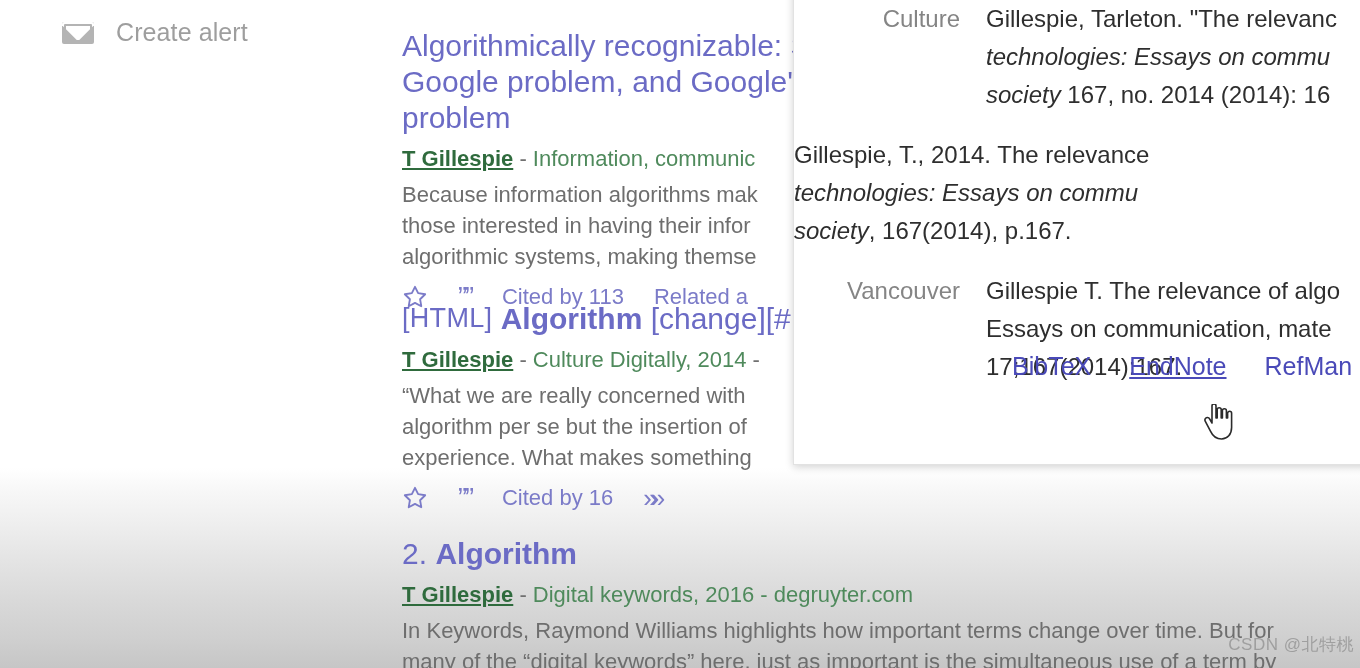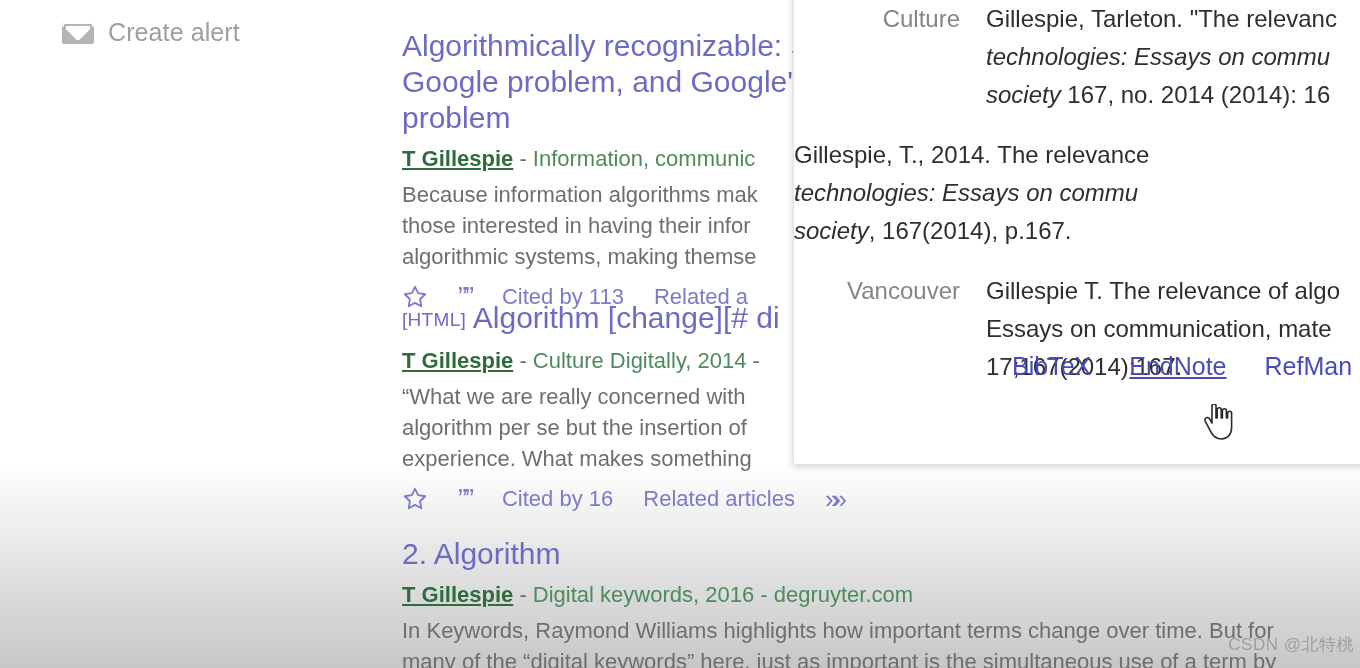--- a/index.html
+++ b/index.html
@@ -38,21 +38,21 @@
     top: 0px;
     width: 400px;
     height: 60px;
   }
   .alert-row {
     position: absolute;
     left: 62px;
     top: 18px;
     display: flex;
     align-items: center;
-    gap: 14px;
+    gap: 22px;
     cursor: pointer;
   }
   .envelope {
     width: 32px;
     height: 22px;
     background: #b4b4b4;
     border-radius: 2px;
     position: relative;
     overflow: hidden;
     flex: none;
@@ -105,23 +105,23 @@
   .r-title {
     font-size: 30px;
     line-height: 36px;
     color: #6b6bc5;
     font-weight: 400;
     white-space: nowrap;
     letter-spacing: 0px;
     cursor: pointer;
   }
   .r-title.two-line { white-space: normal; width: 640px; }
-  .r-title .bold { font-weight: 400; }
+  .r-title .bold { font-weight: 700; }
   .r-title .tag-html {
-    font-size: 19px;
+    font-size: 27px;
     letter-spacing: .3px;
     vertical-align: 2px;
     margin-top: 48px;
   }
   .r-title .numprefix { font-weight: 400; }
 
   .r-meta {
     font-size: 22px;
     line-height: 30px;
     color: #4f8a5c;
@@ -294,21 +294,20 @@
       <div class="r-snippet" style="margin-top:0">algorithm per se but the insertion of</div>
       <div class="r-snippet" style="margin-top:0">experience. What makes something</div>
       <div class="r-actions">
         <span class="icon-star">
           <svg viewBox="0 0 24 24" width="26" height="26" aria-hidden="true">
             <path d="M12 2.6l2.9 5.9 6.5 .95-4.7 4.6 1.1 6.45L12 17.45 6.2 20.5l1.1-6.45L2.6 9.45l6.5-.95z" fill="none" stroke="#7b7bc8" stroke-width="1.7" stroke-linejoin="round"></path>
           </svg>
         </span>
         <span class="icon-quote">””</span>
         <span class="act">Cited by 16</span>
-        <span class="act">Related articles</span>
         <span class="icon-more">»»</span>
       </div>
     </div>
 
     <div class="result" id="result-3">
       <div class="r-title">
         <span class="numprefix">2.</span>
         <span class="bold">Algorithm</span>
       </div>
       <div class="r-meta">

